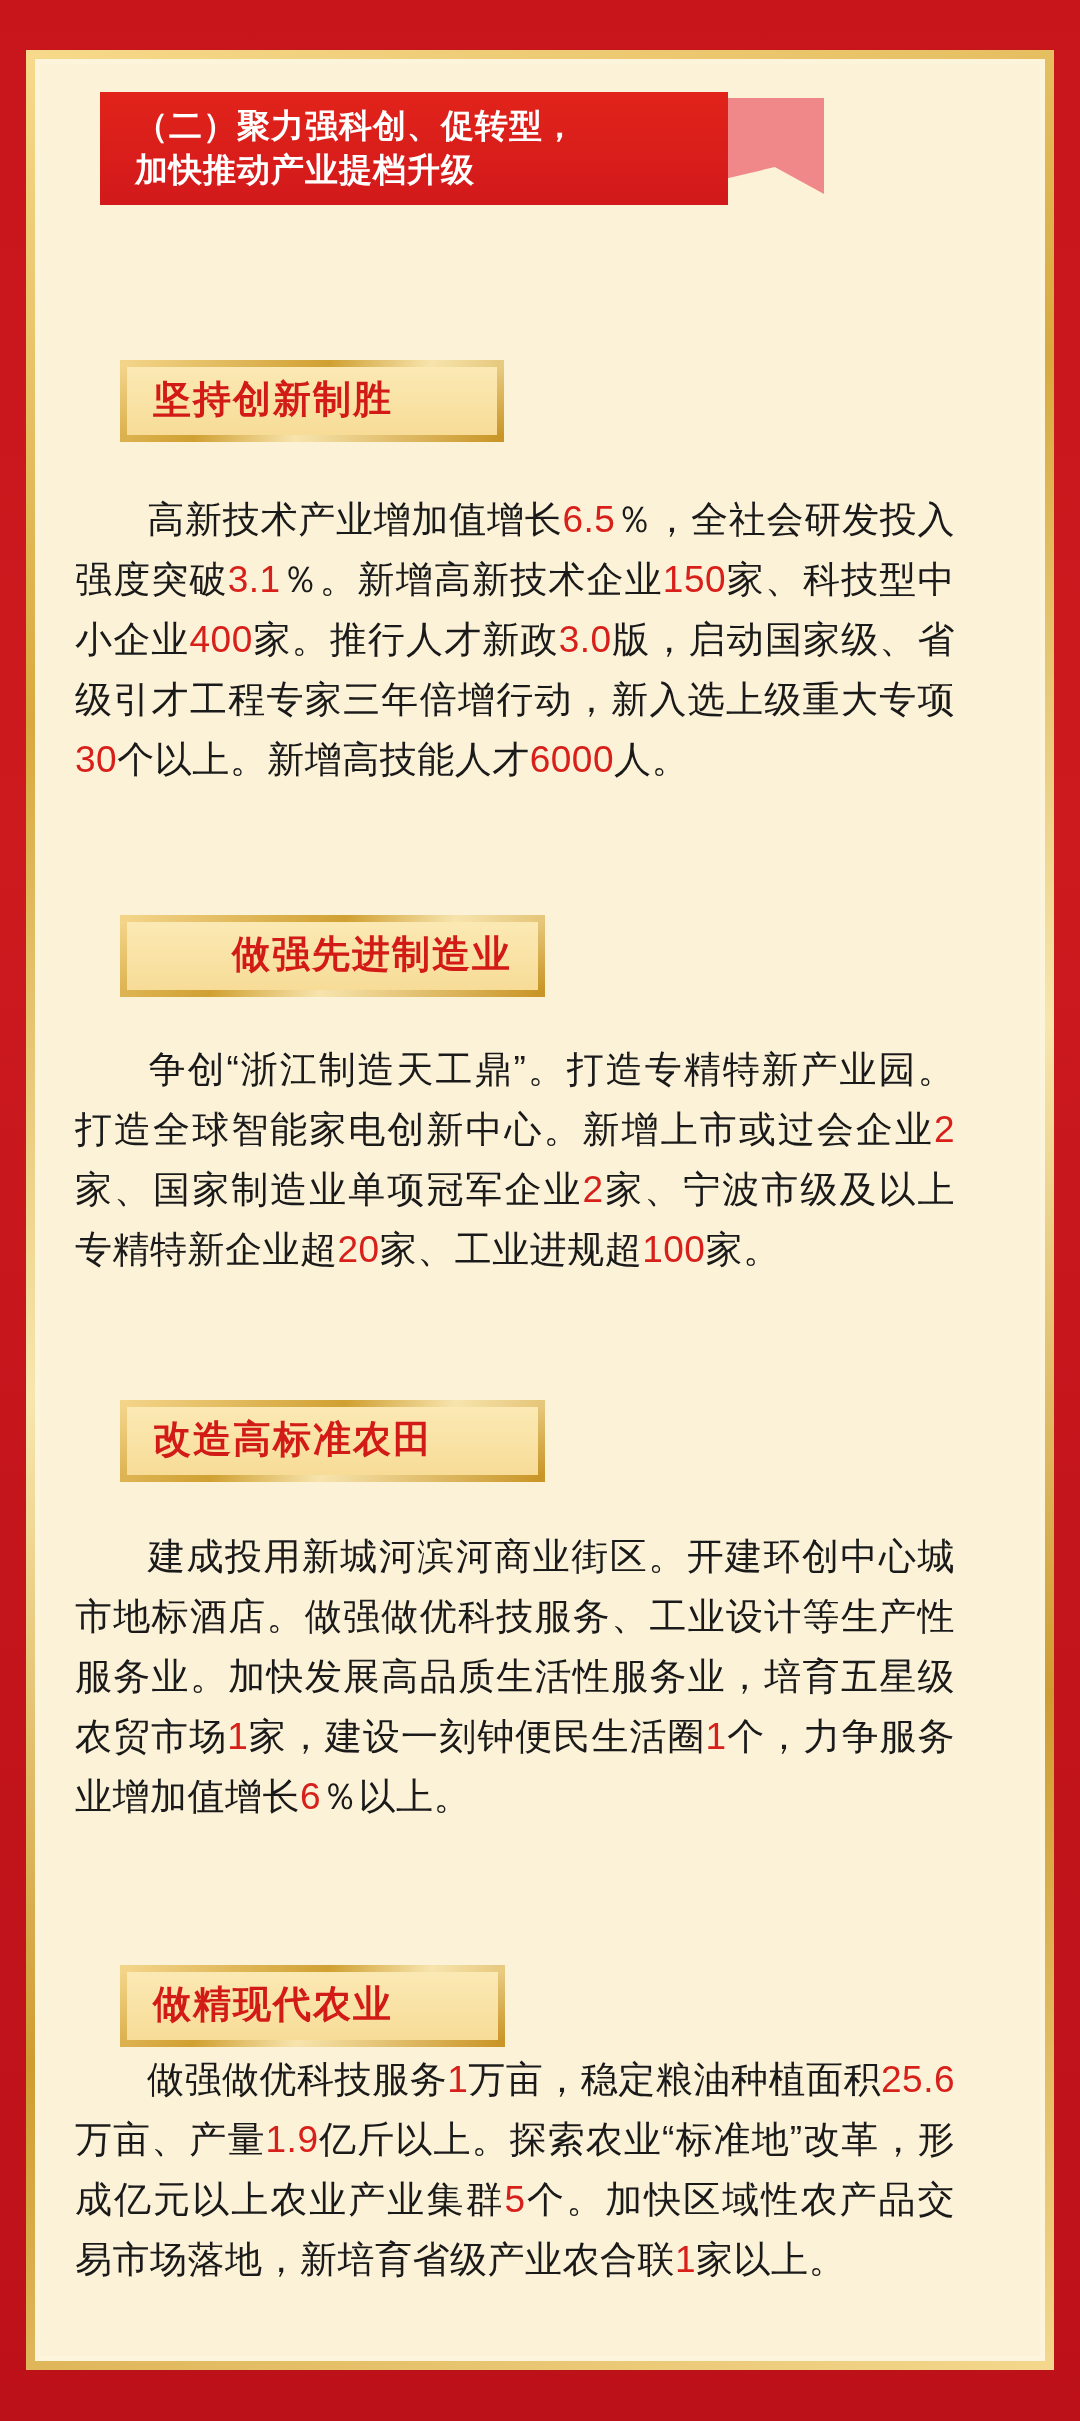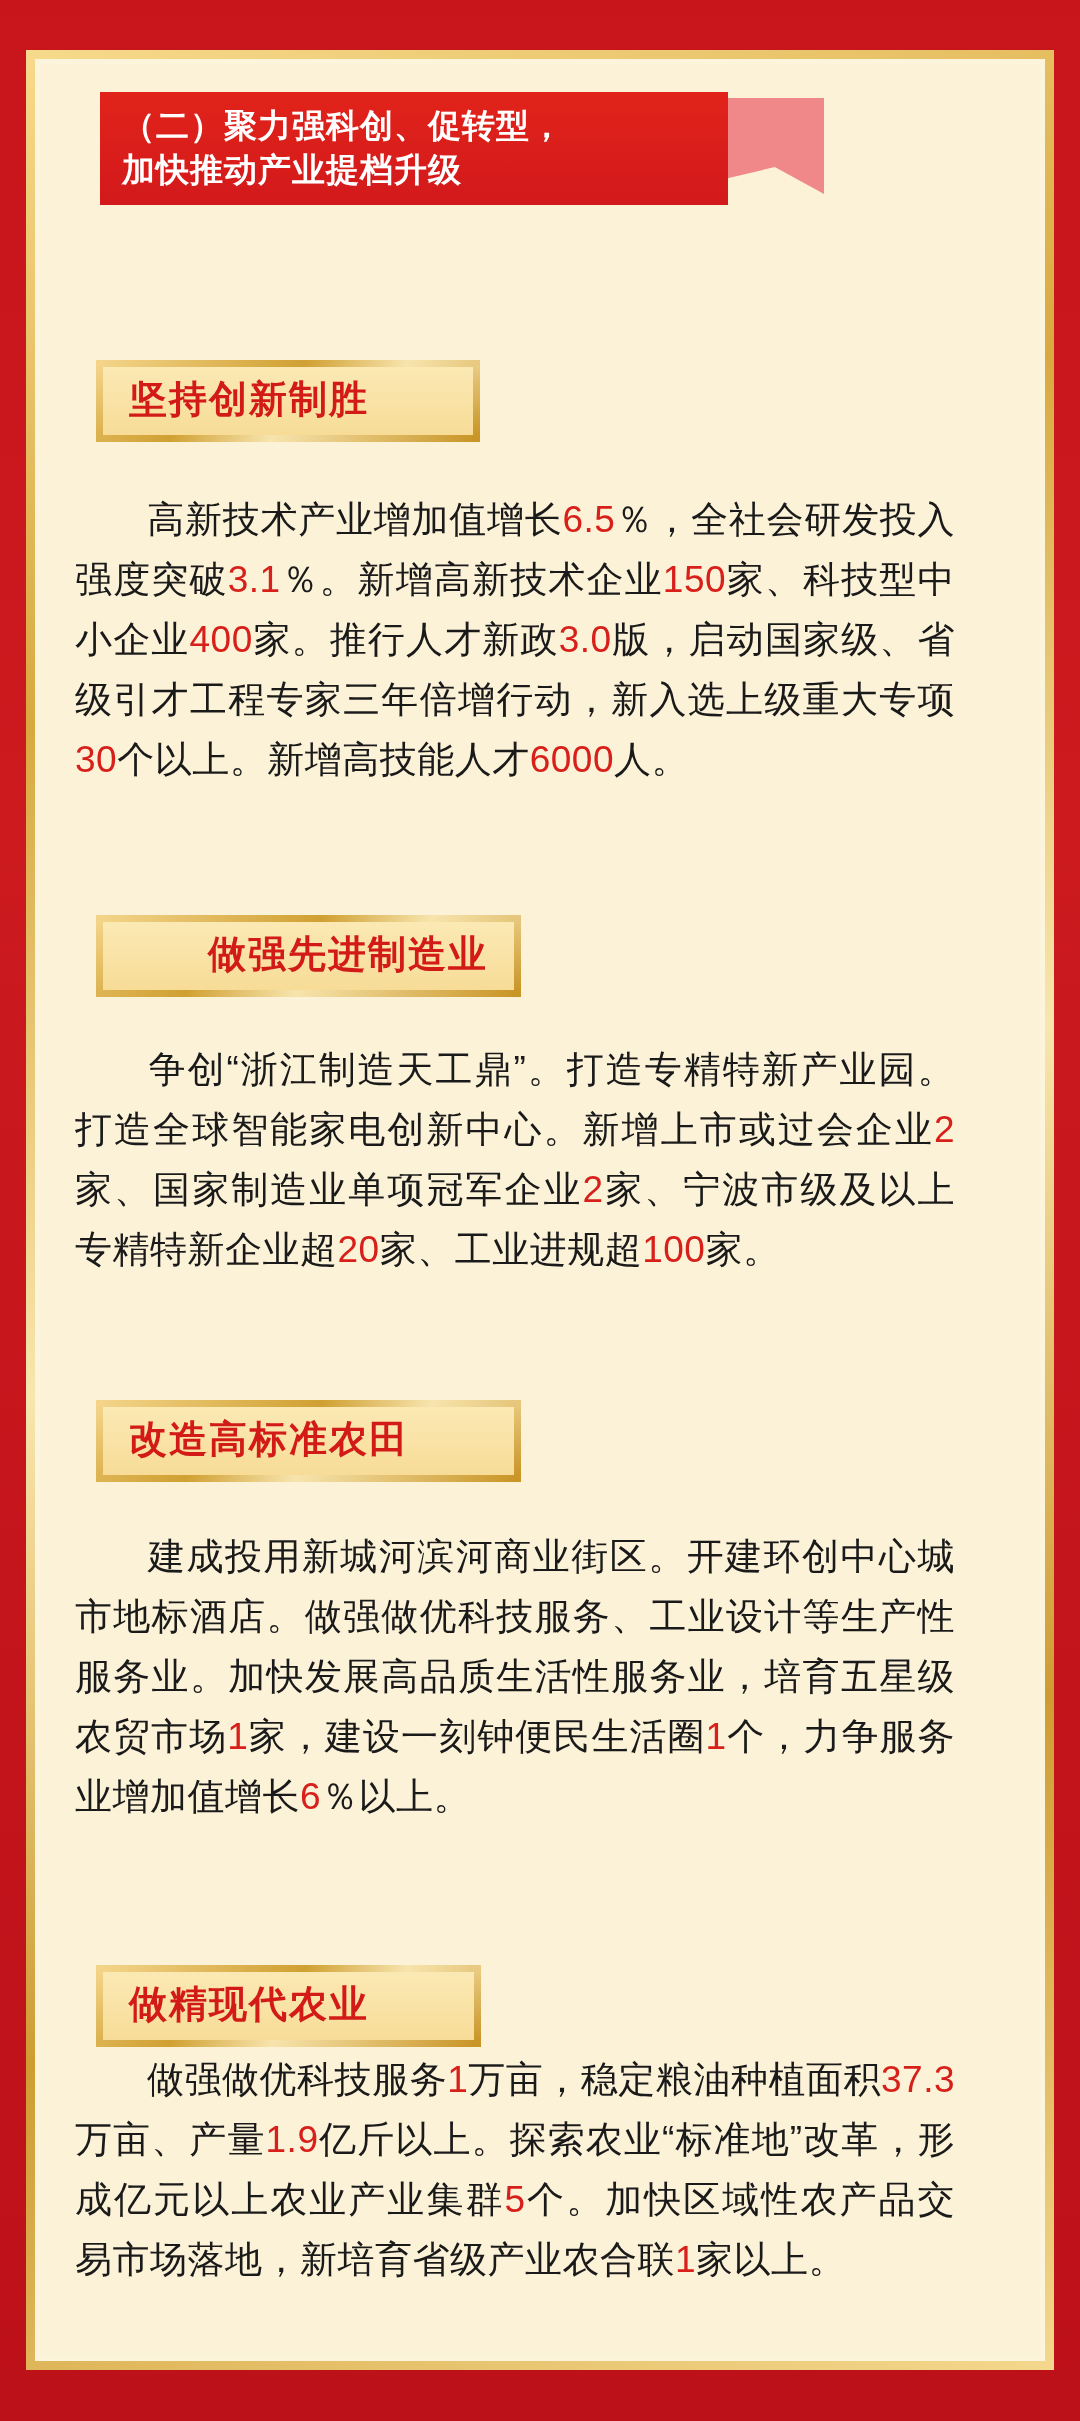--- a/index.html
+++ b/index.html
@@ -64,36 +64,37 @@
     clip-path: polygon(0 0, 100% 0, 100% 100%, 70% 72%, 0 100%);
   }
   .ribbon-main {
     position: absolute;
     left: 0;
     top: 0;
     width: 628px;
     min-height: 96px;
     background: linear-gradient(180deg, #e1231a 0%, #d2191b 100%);
     color: #ffffff;
-    padding: 12px 18px 14px 22px;
+    padding: 12px 18px 14px 35px;
     box-sizing: border-box;
     font-size: 33px;
     font-weight: bold;
     line-height: 1.32;
     letter-spacing: 1px;
   }
 
   
   .plaque {
     position: absolute;
     background: linear-gradient(180deg, #fbe9b4 0%, #f7dc97 100%);
     border: 7px solid;
     border-image: linear-gradient(150deg, #f3d489 0%, #d0a032 40%, #f7e4ad 60%, #c99527 100%) 1;
     padding: 12px 26px 14px 26px;
     box-sizing: border-box;
+    margin-left: 24px;
   }
   .plaque-text {
     font-size: 38px;
     font-weight: bold;
     color: #d21b17;
     letter-spacing: 2px;
     line-height: 1.1;
     white-space: nowrap;
   }
 
@@ -150,14 +151,14 @@
   <div class="para" id="para-2"><span class="ind"></span><span>争创“浙江制造天工鼎”。打造专精特新产业园。打造全球智能家电创新中心。新增上市或过会企业</span><span class="hl">2</span><span>家、国家制造业单项冠军企业</span><span class="hl">2</span><span>家、宁波市级及以上专精特新企业超</span><span class="hl">20</span><span>家、工业进规超</span><span class="hl">100</span><span>家。</span></div>
 
   <div class="plaque" id="plaque-3">
     <div class="plaque-text">改造高标准农田</div>
   </div>
   <div class="para" id="para-3"><span class="ind"></span><span>建成投用新城河滨河商业街区。开建环创中心城市地标酒店。做强做优科技服务、工业设计等生产性服务业。加快发展高品质生活性服务业，培育五星级农贸市场</span><span class="hl">1</span><span>家，建设一刻钟便民生活圈</span><span class="hl">1</span><span>个，力争服务业增加值增长</span><span class="hl">6</span><span>％以上。</span></div>
 
   <div class="plaque" id="plaque-4">
     <div class="plaque-text">做精现代农业</div>
   </div>
-  <div class="para" id="para-4"><span class="ind"></span><span>做强做优科技服务</span><span class="hl">1</span><span>万亩，稳定粮油种植面积</span><span class="hl">37.3</span><span>万亩、产量</span><span class="hl">1.9</span><span>亿斤以上。探索农业“标准地”改革，形成亿元以上农业产业集群</span><span class="hl">5</span><span>个。加快区域性农产品交易市场落地，新培育省级产业农合联</span><span class="hl">1</span><span>家以上。</span></div>
+  <div class="para" id="para-4"><span class="ind"></span><span>做强做优科技服务</span><span class="hl">1</span><span>万亩，稳定粮油种植面积</span><span class="hl">25.6</span><span>万亩、产量</span><span class="hl">1.9</span><span>亿斤以上。探索农业“标准地”改革，形成亿元以上农业产业集群</span><span class="hl">5</span><span>个。加快区域性农产品交易市场落地，新培育省级产业农合联</span><span class="hl">1</span><span>家以上。</span></div>
 </div>
 
 </body></html>

